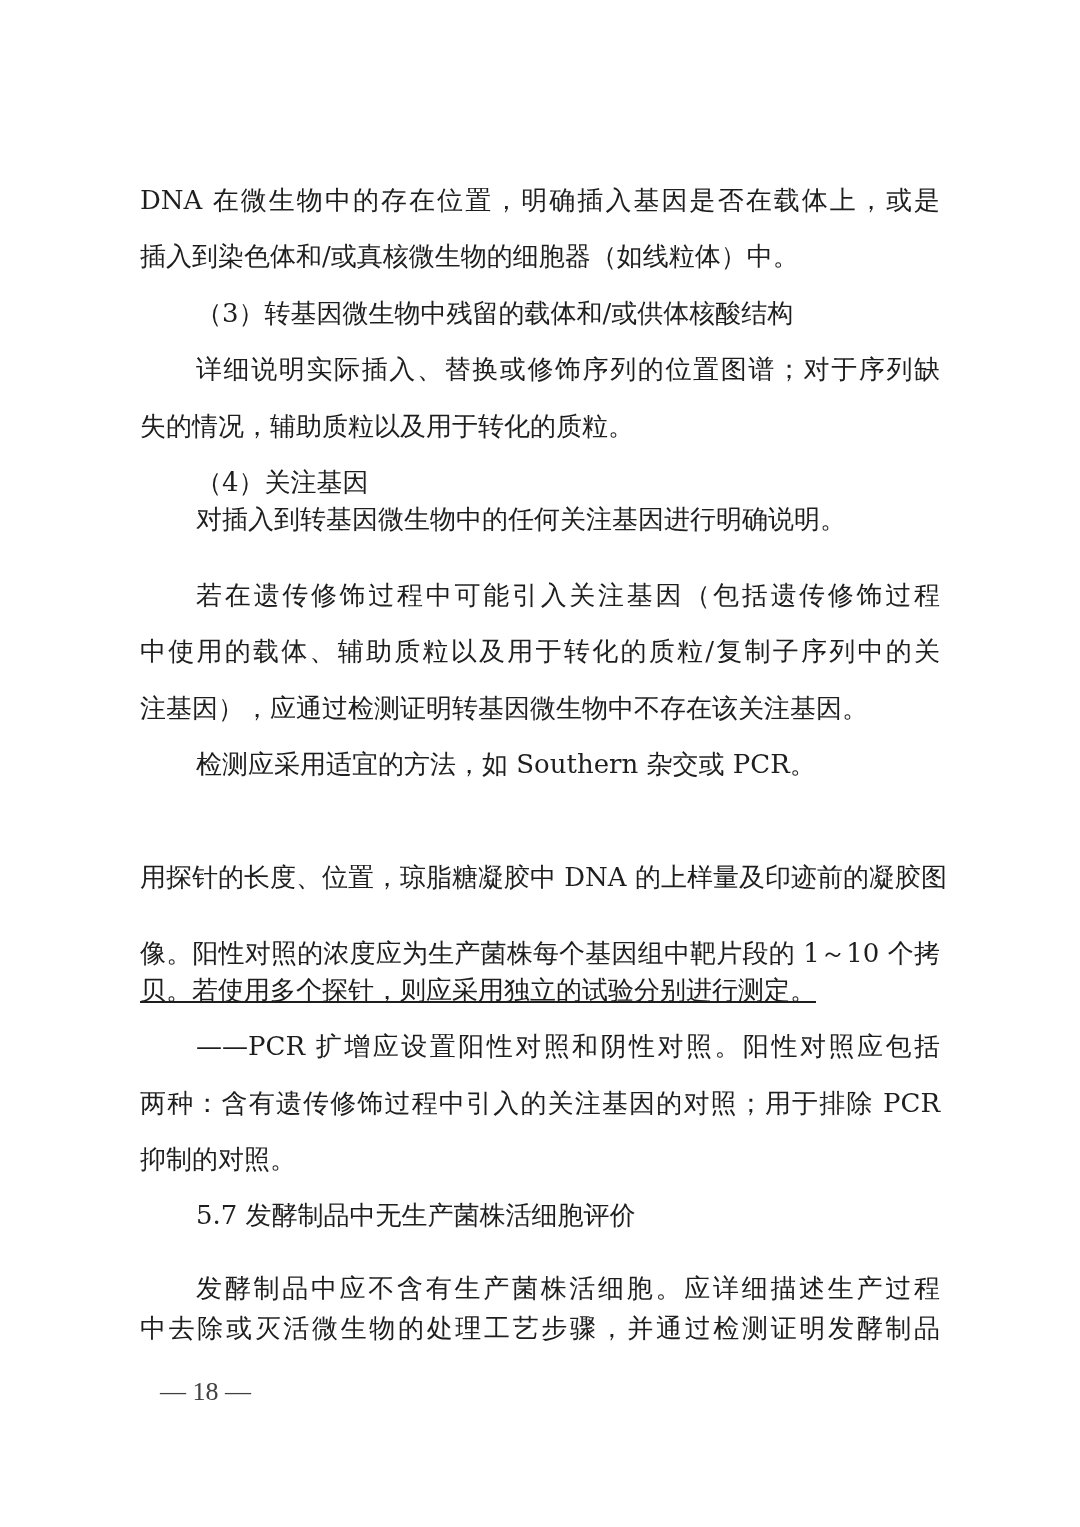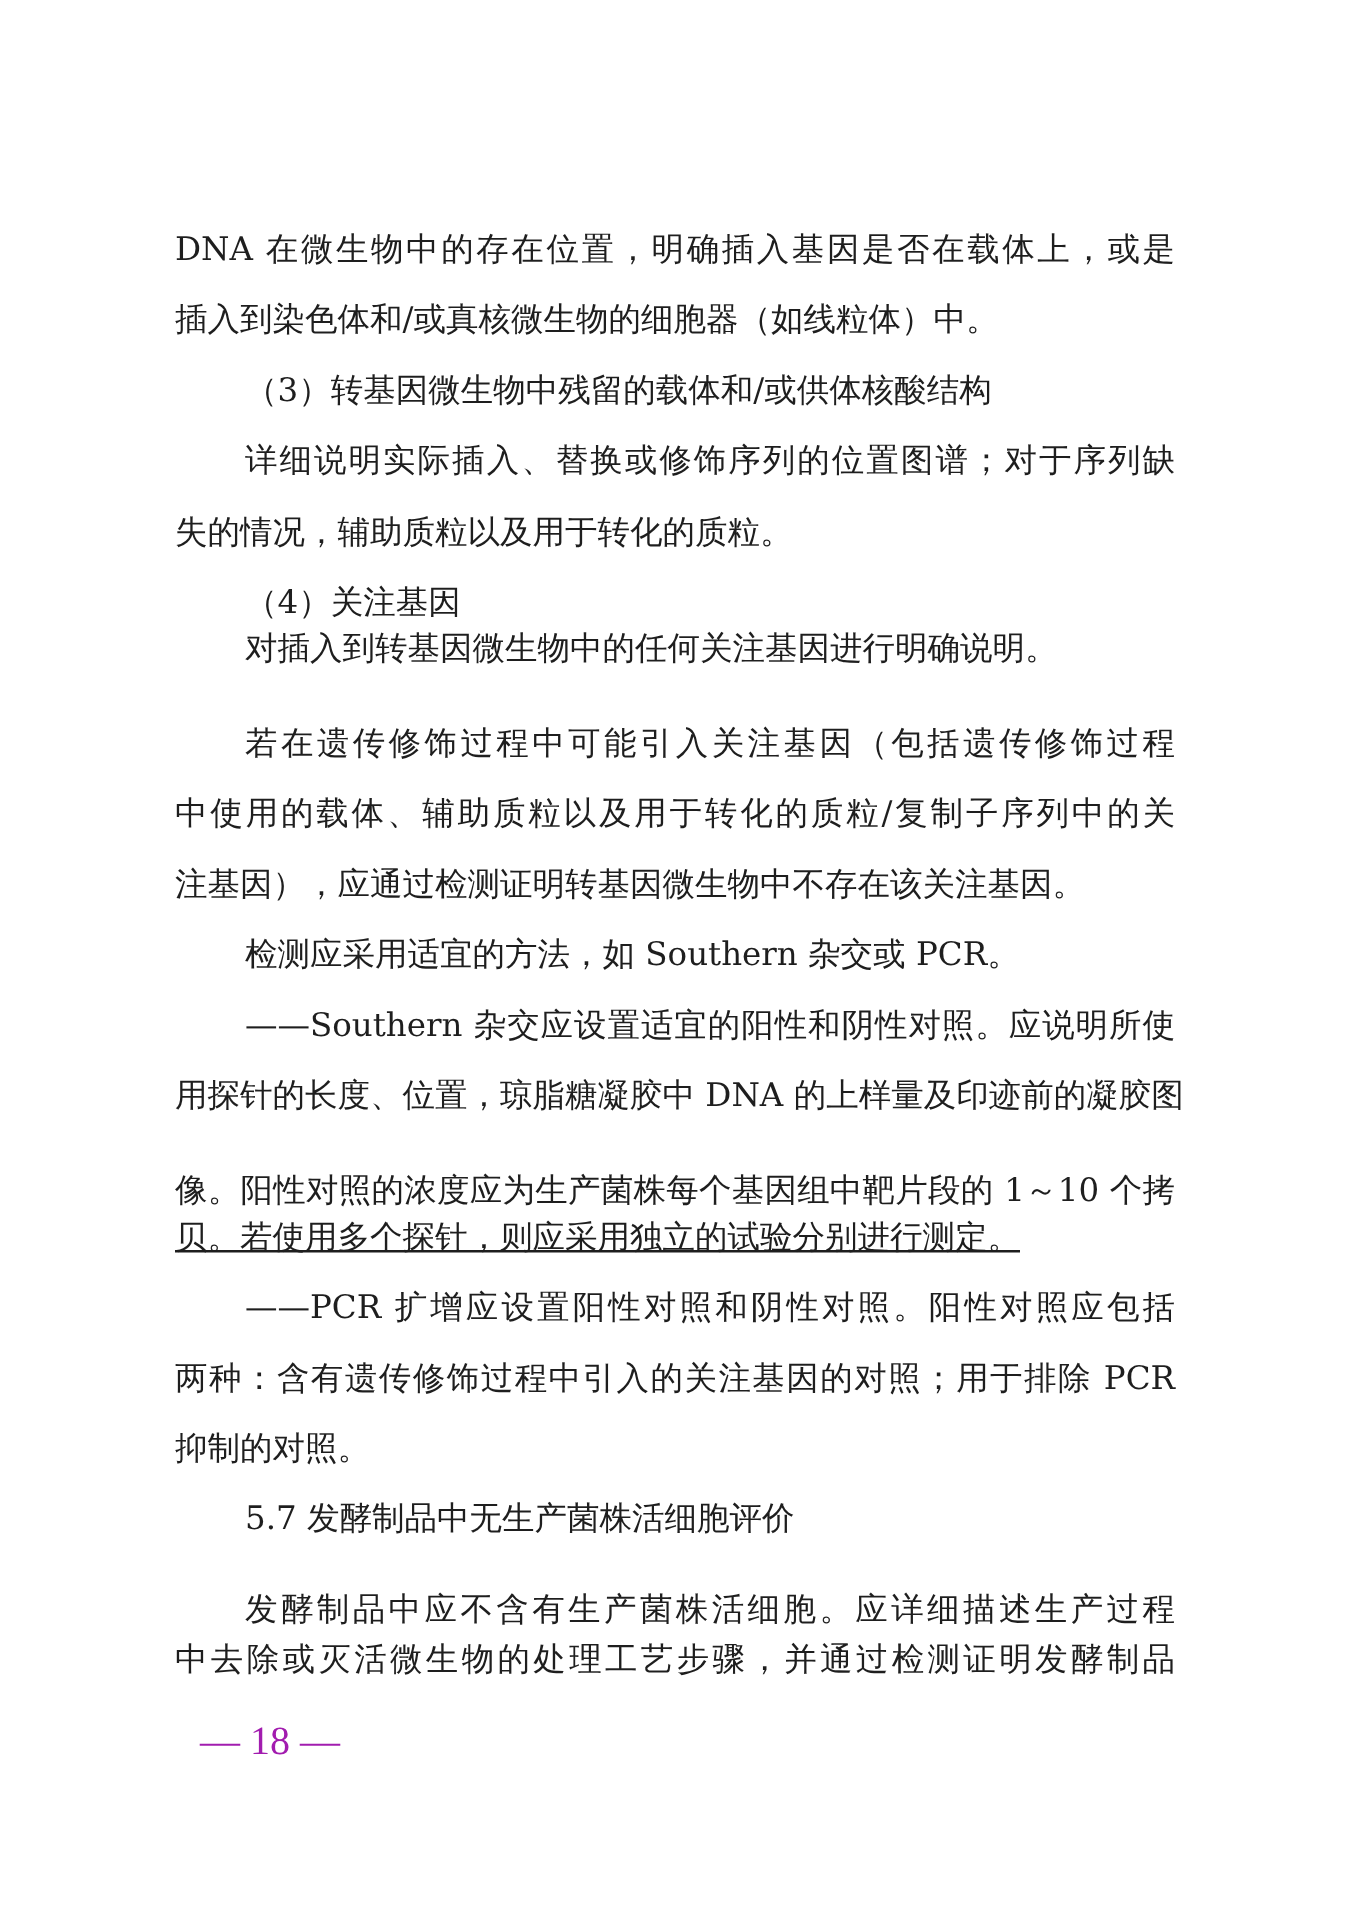--- a/index.html
+++ b/index.html
@@ -39,43 +39,42 @@
     left: 196px;
     width: 744px;
   }
   .line.last {
     text-align-last: left;
   }
   .page-number {
     position: absolute;
     left: 160px;
     top: 1372px;
-    font-size: 32px;
+    font-size: 26px;
     line-height: 40px;
     font-family: "Liberation Serif", "DejaVu Serif", serif;
-    color: #a21caf;
+    color: #404040;
     white-space: nowrap;
   }
 </style>
 </head>
 <body>
 
 <div class="page">
   <div class="line" style="top:180px;">DNA 在微生物中的存在位置，明确插入基因是否在载体上，或是</div>
   <div class="line last" style="top:236px;">插入到染色体和/或真核微生物的细胞器（如线粒体）中。</div>
   <div class="line indent last" style="top:293px;">（3）转基因微生物中残留的载体和/或供体核酸结构</div>
   <div class="line indent" style="top:349px;">详细说明实际插入、替换或修饰序列的位置图谱；对于序列缺</div>
   <div class="line last" style="top:406px;">失的情况，辅助质粒以及用于转化的质粒。</div>
   <div class="line indent last" style="top:462px;">（4）关注基因</div>
   <div class="line indent last" style="top:499px;">对插入到转基因微生物中的任何关注基因进行明确说明。</div>
   <div class="line indent" style="top:575px;">若在遗传修饰过程中可能引入关注基因（包括遗传修饰过程</div>
   <div class="line" style="top:631px;">中使用的载体、辅助质粒以及用于转化的质粒/复制子序列中的关</div>
   <div class="line last" style="top:688px;">注基因），应通过检测证明转基因微生物中不存在该关注基因。</div>
   <div class="line indent last" style="top:744px;">检测应采用适宜的方法，如 Southern 杂交或 PCR。</div>
-  <div class="line indent" style="top:801px;">——Southern 杂交应设置适宜的阳性和阴性对照。应说明所使</div>
   <div class="line" style="top:857px;">用探针的长度、位置，琼脂糖凝胶中 DNA 的上样量及印迹前的凝胶图</div>
   <div class="line" style="top:933px;">像。阳性对照的浓度应为生产菌株每个基因组中靶片段的 1～10 个拷</div>
   <div class="line last" style="top:970px;text-decoration:underline;">贝。若使用多个探针，则应采用独立的试验分别进行测定。</div>
   <div class="line indent" style="top:1026px;">——PCR 扩增应设置阳性对照和阴性对照。阳性对照应包括</div>
   <div class="line" style="top:1083px;">两种：含有遗传修饰过程中引入的关注基因的对照；用于排除 PCR</div>
   <div class="line last" style="top:1139px;">抑制的对照。</div>
   <div class="line indent last" style="top:1195px;">5.7 发酵制品中无生产菌株活细胞评价</div>
   <div class="line indent" style="top:1252px;margin-top:16px;">发酵制品中应不含有生产菌株活细胞。应详细描述生产过程</div>
   <div class="line" style="top:1308px;">中去除或灭活微生物的处理工艺步骤，并通过检测证明发酵制品</div>
 

